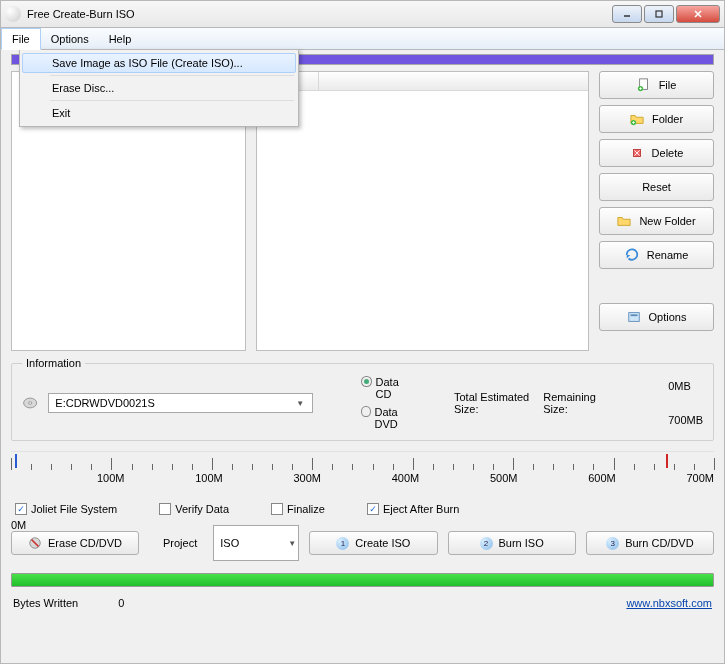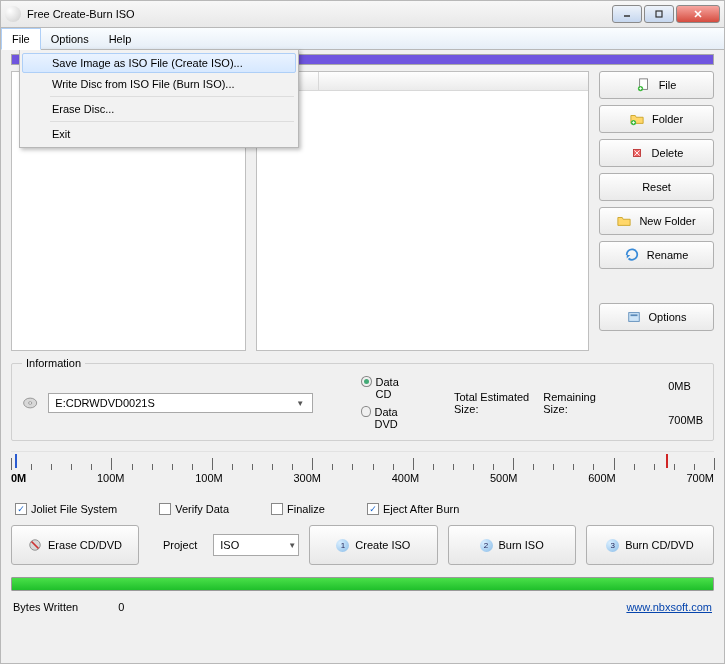--- a/index.html
+++ b/index.html
@@ -55,33 +55,33 @@
 
 
 .ruler { height: 40px; margin: 10px 10px 0 10px; position: relative; border-top: 1px solid #e2e2e2; padding-top: 4px; }
 .ruler-line { position: relative; height: 14px; }
 .tick { position: absolute; width: 1px; background: #666; bottom: 0; }
 .tick.major { height: 12px; }
 .tick.minor { height: 6px; }
 .tick-labels { display: flex; justify-content: space-between; margin-top: 2px; font-size: 11px; padding: 0 0px; }
 .ruler-marker { position: absolute; top: 2px; width: 2px; height: 14px; background: #d02525; }
 .ruler-marker.blue { background: #2a5bd0; }
-.tick-labels span:first-child { font-weight: bold; }
+.tick-labels span:first-child { font-weight: normal; margin-top: 47px; }
 
 
 .checks-row { display: flex; align-items: center; gap: 42px; margin: 12px 14px 0 14px; }
 .chk { display: flex; align-items: center; gap: 4px; }
 .cbox { width: 12px; height: 12px; border: 1px solid #888; background: #fff; display: inline-flex; align-items: center; justify-content: center; font-size: 9px; color: #1a66cc; }
 .cbox.checked::after { content: '✓'; }
 
 
 .actions-row { display: flex; align-items: center; gap: 10px; margin: 10px 10px 0 10px; }
-.wide-btn { height: 40px; background: linear-gradient(#fefefe,#e8e8e8); border: 1px solid #b0b0b0; border-radius: 3px; display: flex; align-items: center; justify-content: center; gap: 6px; padding: 0 10px; flex: 1; min-width: 0; }
+.wide-btn { height: 24px; background: linear-gradient(#fefefe,#e8e8e8); border: 1px solid #b0b0b0; border-radius: 3px; display: flex; align-items: center; justify-content: center; gap: 6px; padding: 0 10px; flex: 1; min-width: 0; }
 .proj-label { padding: 0 6px 0 14px; flex: 0 0 auto; }
-.proj-combo { flex: 0 0 86px; height: 22px; border: 1px solid #a8a8a8; background: #fff; display: flex; align-items: center; padding: 0 2px 0 6px; }
+.proj-combo { flex: 0 0 86px; height: 36px; border: 1px solid #a8a8a8; background: #fff; display: flex; align-items: center; padding: 0 2px 0 6px; }
 .proj-combo .chev { margin-left: auto; font-size: 8px; color: #555; }
 .num-badge { width:13px; height:13px; border-radius:50%; background:radial-gradient(circle at 30% 30%, #d8eeff, #8abce8); font-size:8px; display:flex; align-items:center; justify-content:center; color:#225; }
 
 
 .progress { height: 14px; margin: 12px 10px 0 10px; border: 1px solid #9a9a9a; background: linear-gradient(#49e049, #1fbf2b); border-radius: 1px; }
 
 
 .footer { display: flex; align-items: center; margin: 10px 12px 0 12px; font-size: 11px; }
 .footer a { color: #0645ad; text-decoration: underline; margin-left: auto; }
 </style>
@@ -119,21 +119,20 @@
       <span>Options</span>
     </div>
   <div class="menu-item">
       <span>Help</span>
     </div>
 </div>
 
 <div class="dropdown">
   <div class="dropdown-pad">
     <div class="dd-item hover"><span>Save Image as ISO File (Create ISO)...</span></div>
-    <div class="dd-item"><span>Write Disc from ISO File (Burn ISO)...</span></div>
     <div class="dd-sep"></div>
     <div class="dd-item"><span>Erase Disc...</span></div>
     <div class="dd-sep"></div>
     <div class="dd-item"><span>Exit</span></div>
   </div>
 </div>
 
 <div class="client">
   <div class="purple-bar"></div>
 

